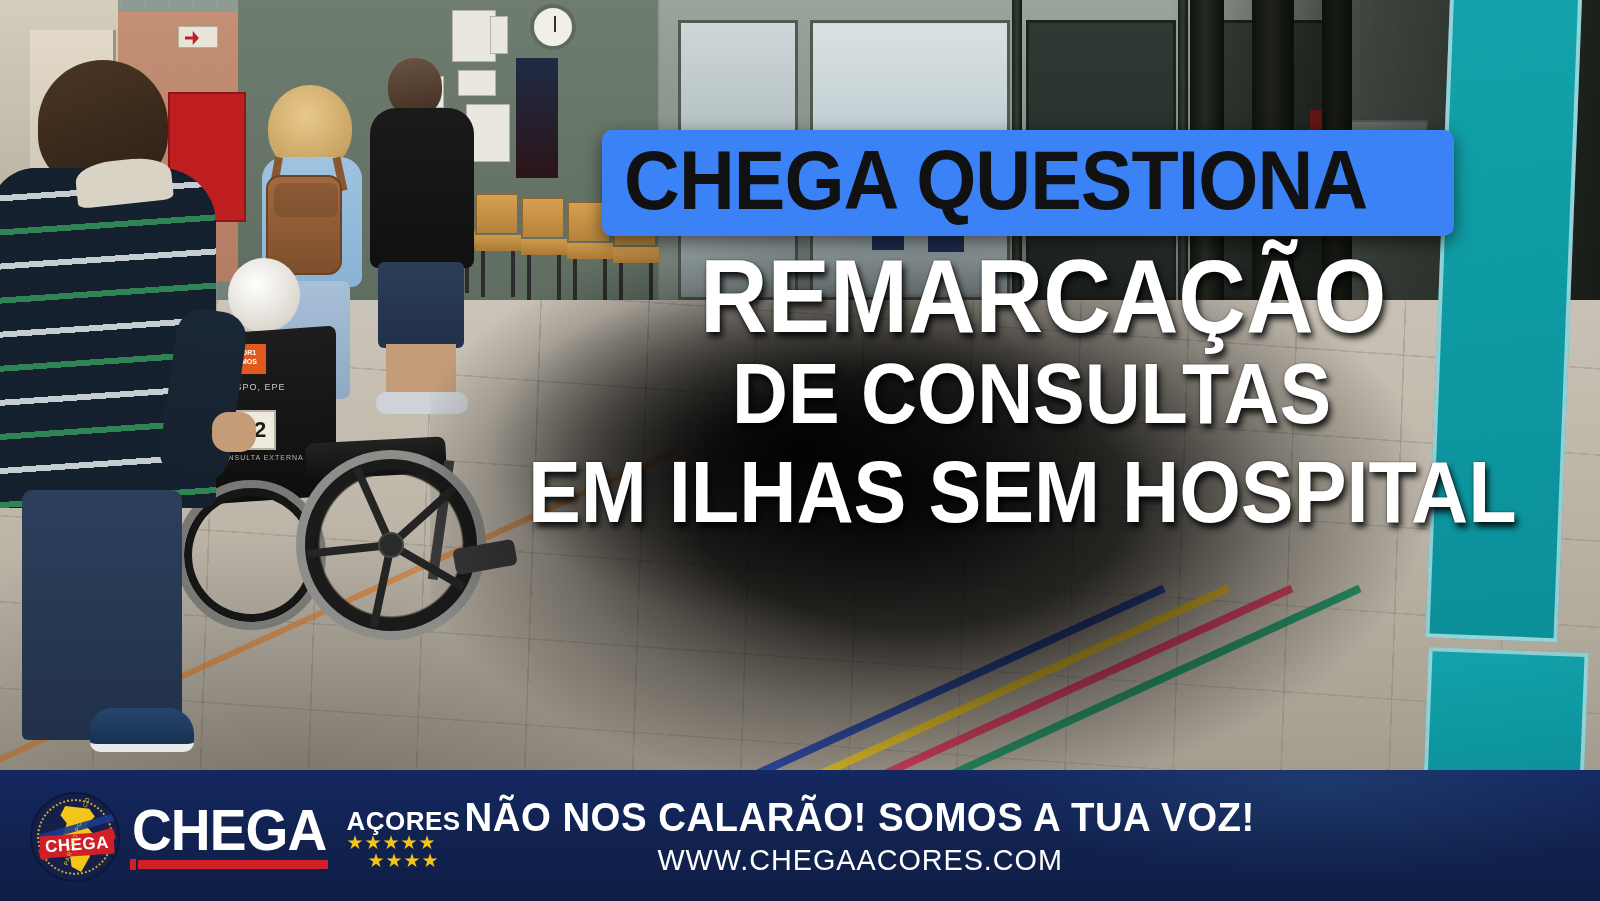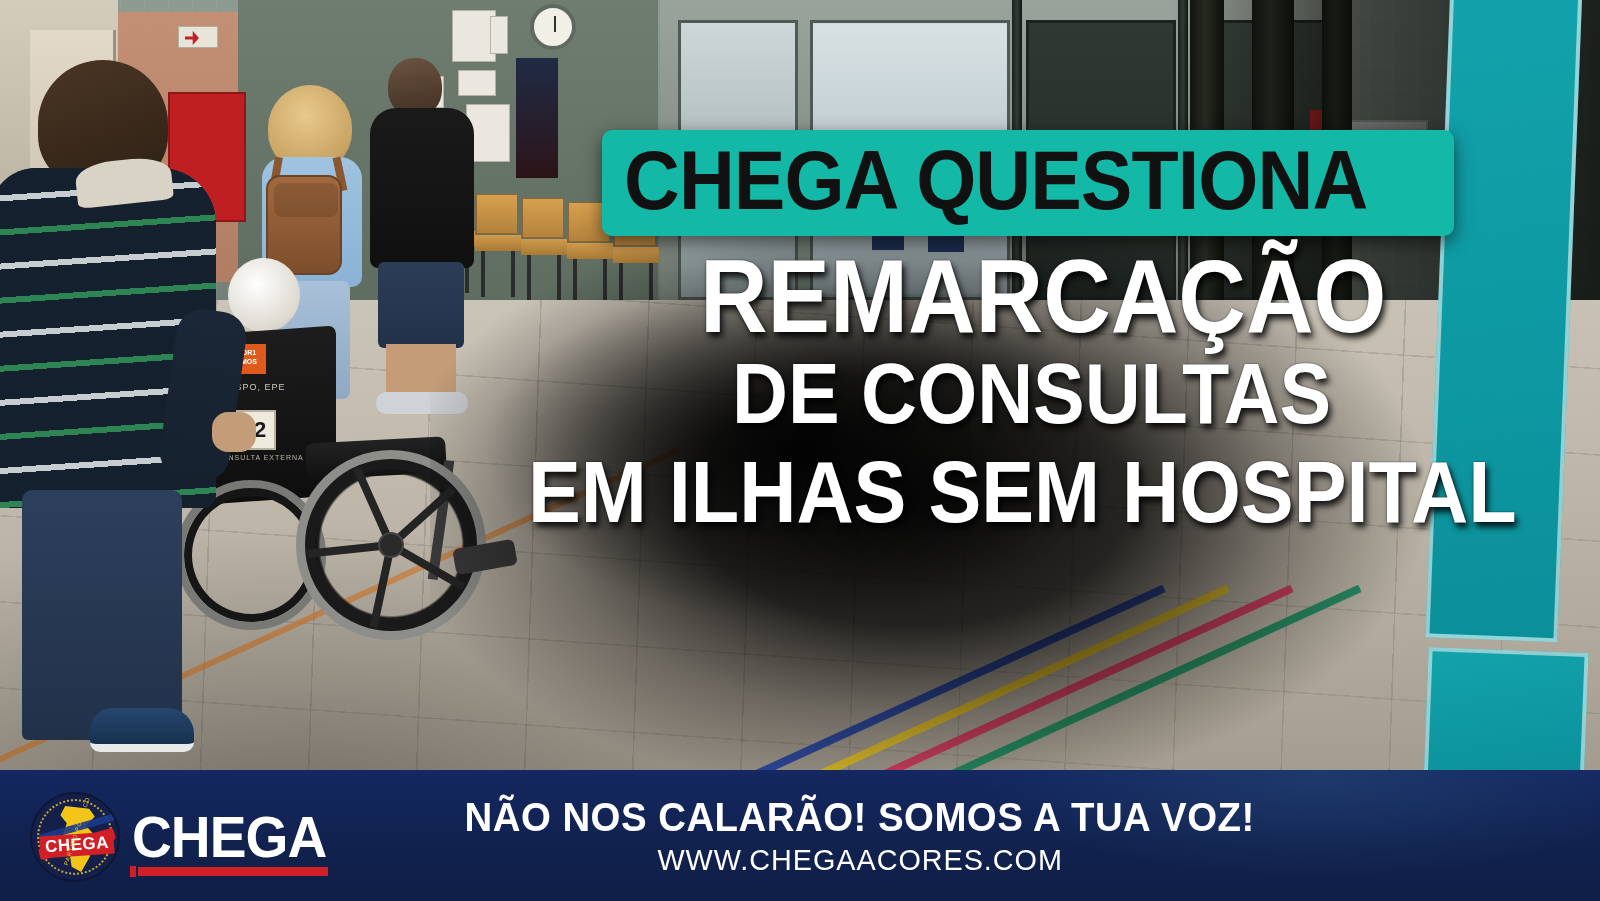--- a/index.html
+++ b/index.html
@@ -397,21 +397,21 @@
     transform:rotate(2.2deg);
     z-index:3;
   }
 
   
   .headline{
     position:absolute; left:520px; top:130px; width:1000px; z-index:6;
   }
   .yellow-band{
     display:inline-block;
-    background:#14b8a6;
+    background:#3b82f6;
     border-radius:10px;
     padding:8px 22px 14px 22px;
     margin-left:82px;
     box-shadow:0 6px 18px rgba(0,0,0,.55);
   }
   .yellow-band .l1{
     color:#111111;
     font-size:84px;
     line-height:84px;
     font-weight:bold;
@@ -698,17 +698,22 @@
         <div class="microtext">
             <span>PARTIDO POLÍTICO</span>
           </div>
       </div>
 
       <div class="wordmark">
         <div>
           <div class="wm-chega">CHEGA</div>
           <div class="wm-redbar"></div>
         </div>
+        <div class="wm-right">
+          <div class="wm-acores">AÇORES</div>
+          <div class="stars-row r1">★★★★★</div>
+          <div class="stars-row r2">★★★★</div>
+        </div>
       </div>
     </div>
   </div>
 
 </div>
 
 </body></html>

